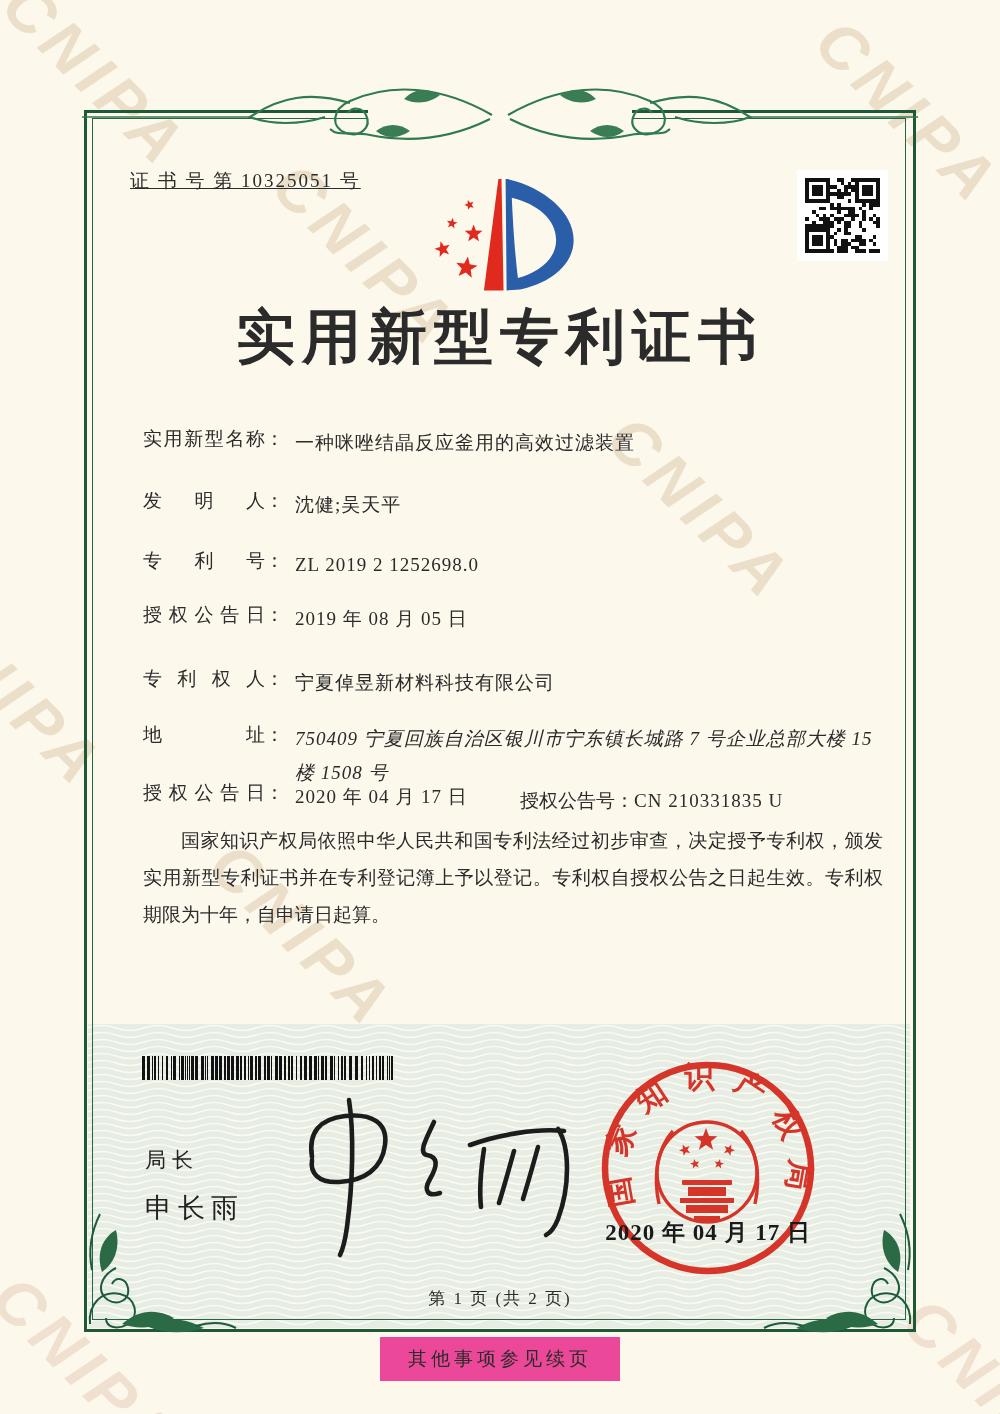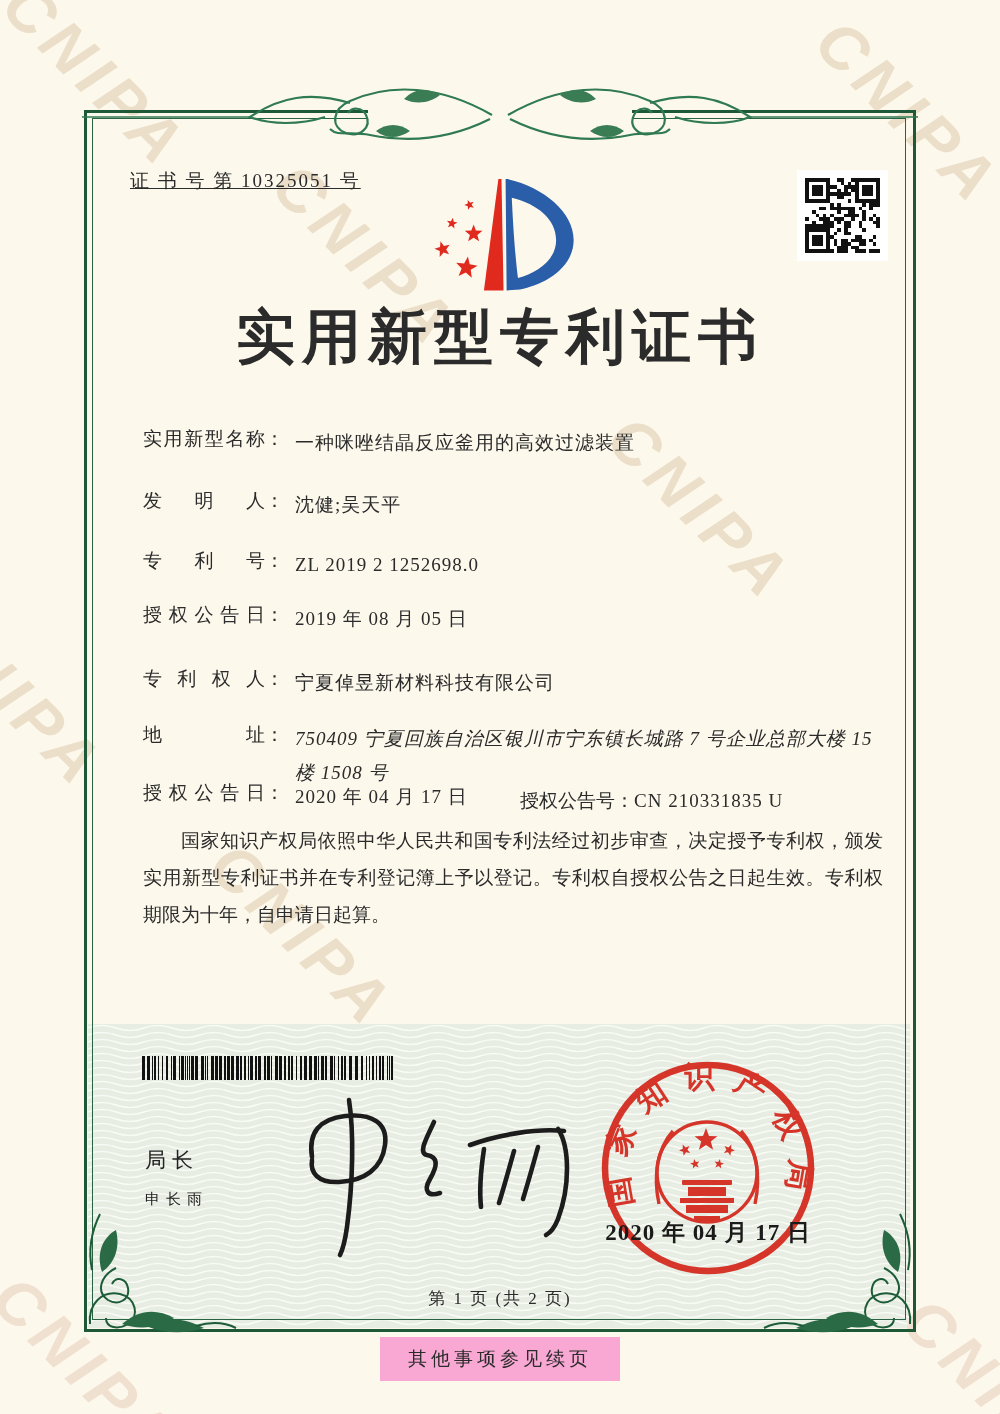--- a/index.html
+++ b/index.html
@@ -42,25 +42,25 @@
   .fvalue.wrap{width:585px;font-style:italic;}
   .grant-no{position:absolute; left:377px; top:8px;}
   
   .paras{position:absolute; left:143px; top:824px; width:740px; z-index:5;
     font-size:19px; line-height:37px; text-align:justify;font-family:Liberation Mono, monospace;}
   .paras p{margin:0; text-indent:2em;}
   
   .director-label{position:absolute; left:145px; top:1146px; z-index:5;
     font-family:"Liberation Sans","DejaVu Sans",sans-serif; font-size:21px; letter-spacing:6px; color:#222;}
   .director-name{position:absolute; left:145px; top:1190px; z-index:5;
-    font-family:"Liberation Sans","DejaVu Sans",sans-serif; font-size:15px; letter-spacing:6px; color:#222;}
+    font-family:"Liberation Sans","DejaVu Sans",sans-serif; font-size:27px; letter-spacing:6px; color:#222;}
   .page-info{position:absolute; left:0; top:1287px; width:100%; text-align:center; z-index:5;
     font-size:17px; letter-spacing:2px;font-family:Liberation Serif, serif;}
   .footer-note{position:absolute; left:0; top:1337px; width:100%; text-align:center; z-index:5;}
-  .footer-note span{display:inline-block; background:#f9a8d4; padding:9px 28px;
+  .footer-note span{display:inline-block; background:#ec4899; padding:9px 28px;
     font-size:19px; letter-spacing:4px;}
   .deco{position:absolute; left:0; top:0; z-index:6; pointer-events:none;}
   .seal-svg{position:absolute; left:596px; top:1056px; z-index:7;}
   .sig-svg{position:absolute; left:270px; top:1085px; z-index:7;}
   .barcode-svg{position:absolute; left:142px; top:1056px; z-index:5;}
 </style>
 </head>
 <body>
 
 <div class="page">

